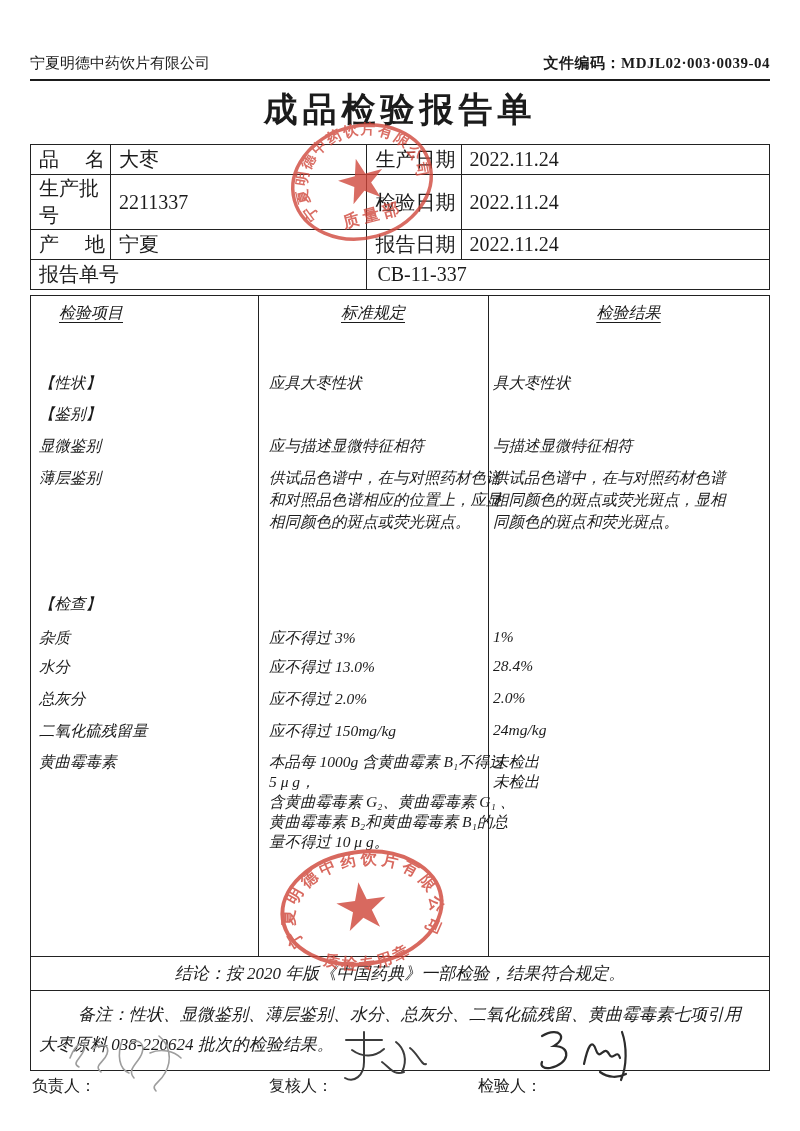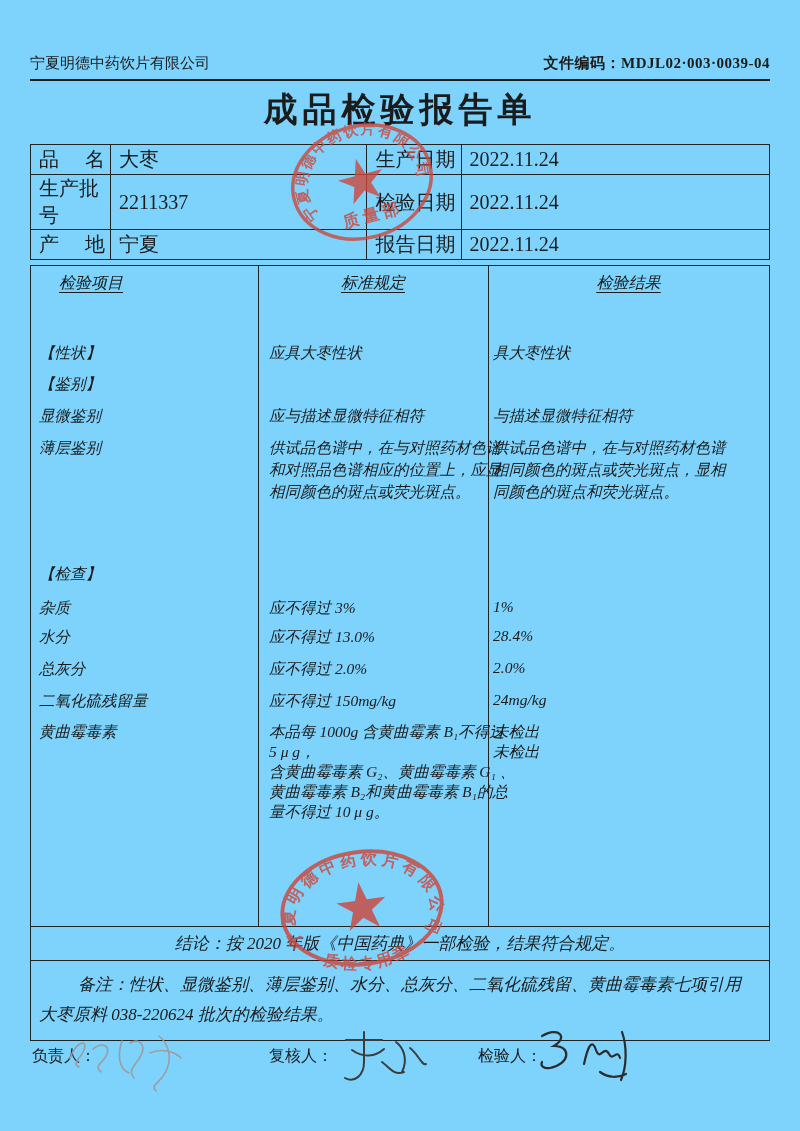--- a/index.html
+++ b/index.html
@@ -1,20 +1,20 @@
 <!DOCTYPE html>
 <html><head>
 <meta charset="utf-8">
 <style>
   * { margin:0; padding:0; box-sizing:border-box; }
   html,body { background:#e8e8e8; }
   body { font-family:"Liberation Serif","DejaVu Serif",serif; color:#1b1b1b; }
   .page{
     position:relative; width:800px; height:1131px; margin:0 auto;
-    background:#7dd3fc; padding:54px 30px 0 30px; overflow:hidden;
+    background:#ffffff; padding:54px 30px 0 30px; overflow:hidden;
   }
   
   .doc-header{ display:flex; justify-content:space-between; align-items:flex-end;
     font-size:15px; padding-bottom:6px; border-bottom:2.5px solid #1b1b1b; }
   .doc-header .code{ letter-spacing:.5px;font-weight:bold; }
   h1.title{ text-align:center; font-size:34px; font-weight:bold; letter-spacing:5px;
     margin-top:9px; line-height:40px; }
   
   table.info{ width:740px; border-collapse:collapse; margin-top:14px; font-size:20px; }
   table.info td{ border:1.4px solid #222; height:30px; padding:0 0 0 8px; vertical-align:middle; }
@@ -73,20 +73,24 @@
       <td class="w-val">2211337</td>
       <td class="w-dlabel">检验日期</td>
       <td class="w-dval">2022.11.24</td>
     </tr>
     <tr>
       <td class="w-label"><span class="spread">产地</span></td>
       <td class="w-val">宁夏</td>
       <td class="w-dlabel">报告日期</td>
       <td class="w-dval">2022.11.24</td>
     </tr>
+    <tr>
+      <td colspan="2">报告单号</td>
+      <td colspan="2" style="padding-left:10px">CB-11-337</td>
+    </tr>
   </tbody>
     </table>
 
   <div class="t2wrap">
     <div class="t2body">
       <div class="vline" style="left:227px"></div>
       <div class="vline" style="left:457px"></div>
 
       <div class="t2head">
         <span class="h-item"><span>检验项目</span></span>

